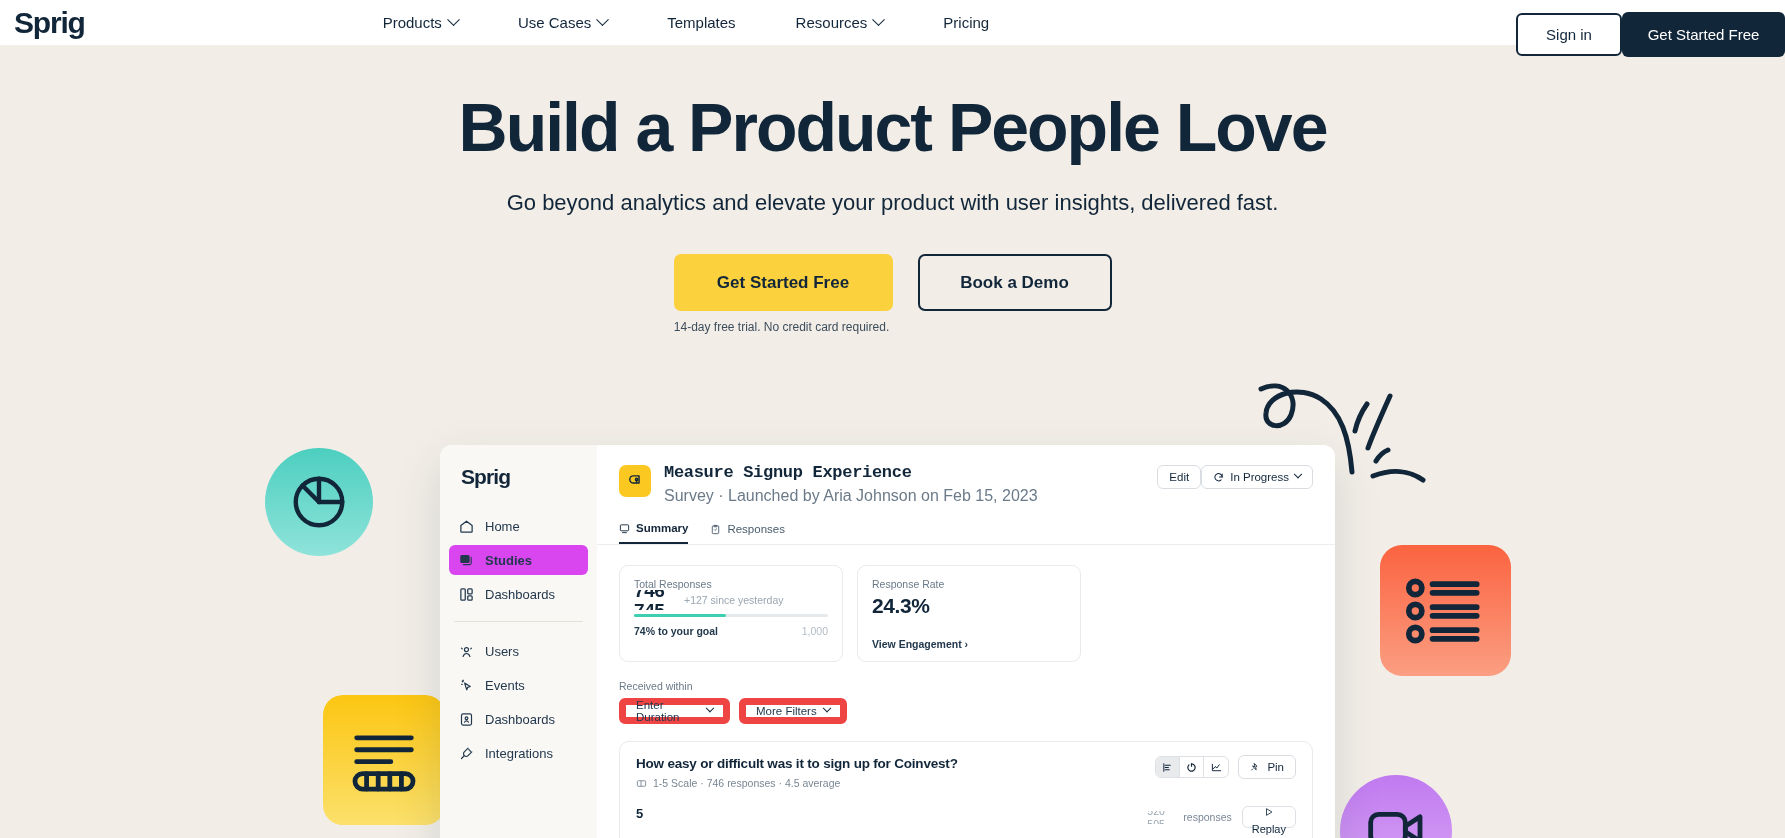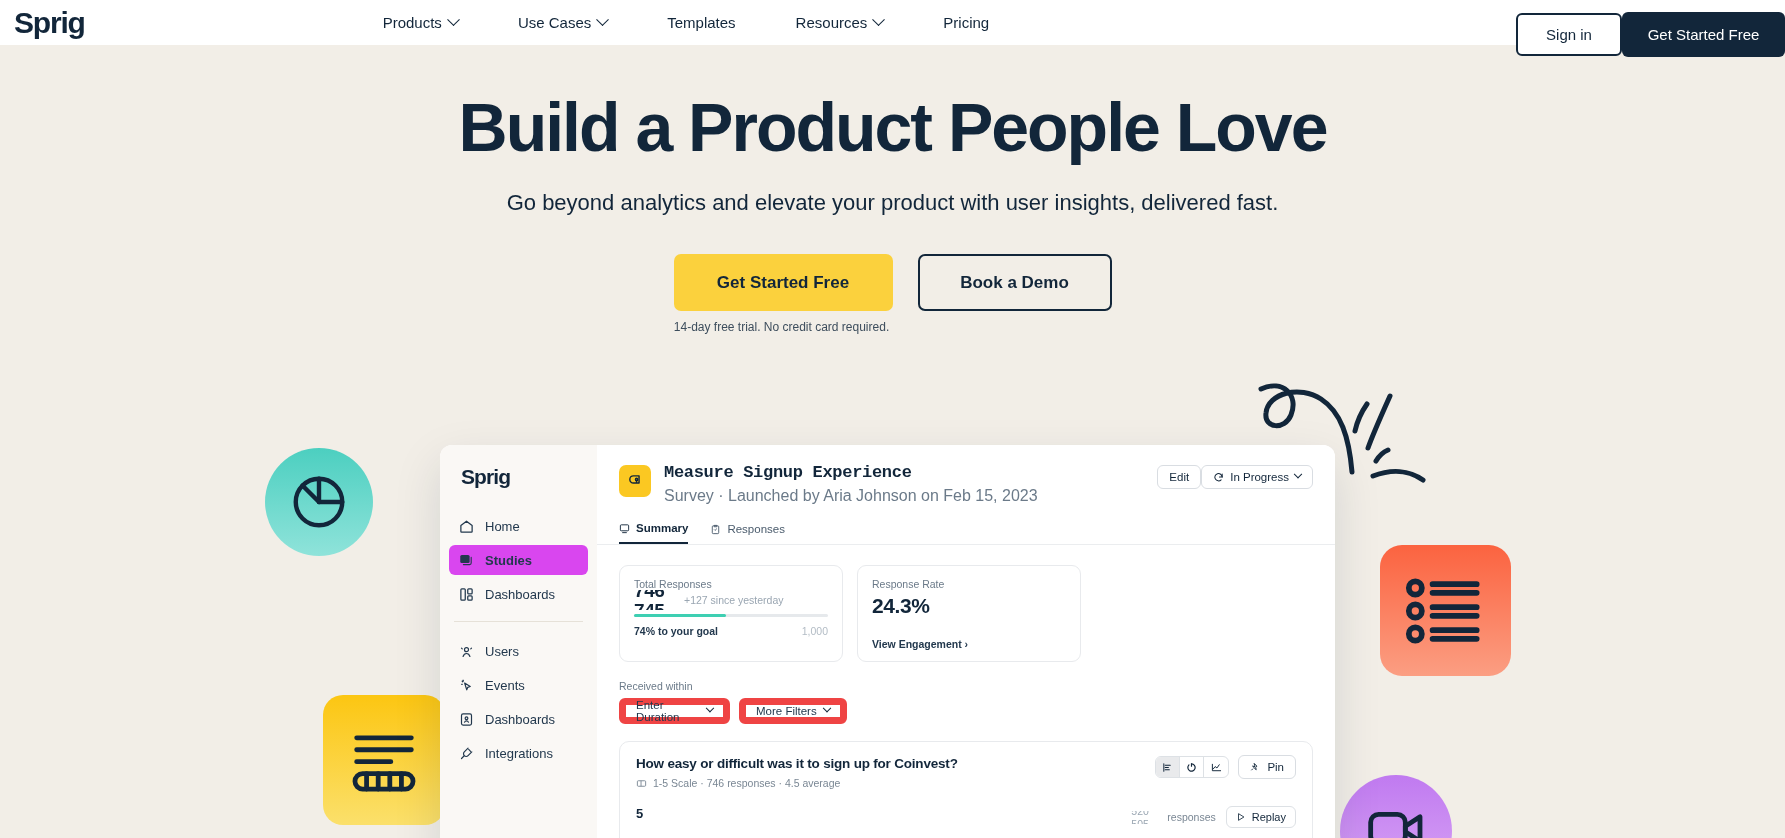--- a/index.html
+++ b/index.html
@@ -156,21 +156,21 @@
   .seg div.on { background: #e9eaec; }
   .q-body { margin-top: 17px; display: flex; align-items: flex-start; }
   .q-score { font-size: 13px; font-weight: 700; color: #12263a; }
   .q-body-right { margin-left: auto; display: flex; align-items: center; gap: 10px; }
   .roll2 { position: relative; height: 13px; overflow: hidden; width: 26px; }
   .roll2 span { display: block; font-size: 10.5px; line-height: 13px; color: #9aa6b2; }
   .roll2-inner { position: absolute; top: -6px; left: 0; }
   .resp-txt { font-size: 10.5px; color: #7a8794; }
   .replay {
     height: 22px; border: 1px solid #dde1e5; border-radius: 6px; display: flex; align-items: center;
-    gap: 6px; padding: 0 9px; font-size: 11px; color: #12263a; cursor: pointer; background: #fff;
+    gap: 6px; padding: 0 9px; font-size: 11px; color: #12263a; cursor: pointer; background: #fff; flex-direction: column;
   }
   svg { display: block; }
 </style>
 </head>
 <body>
 
 <div class="page">
 
   <div class="nav">
     <div class="logo">Sprig</div>

